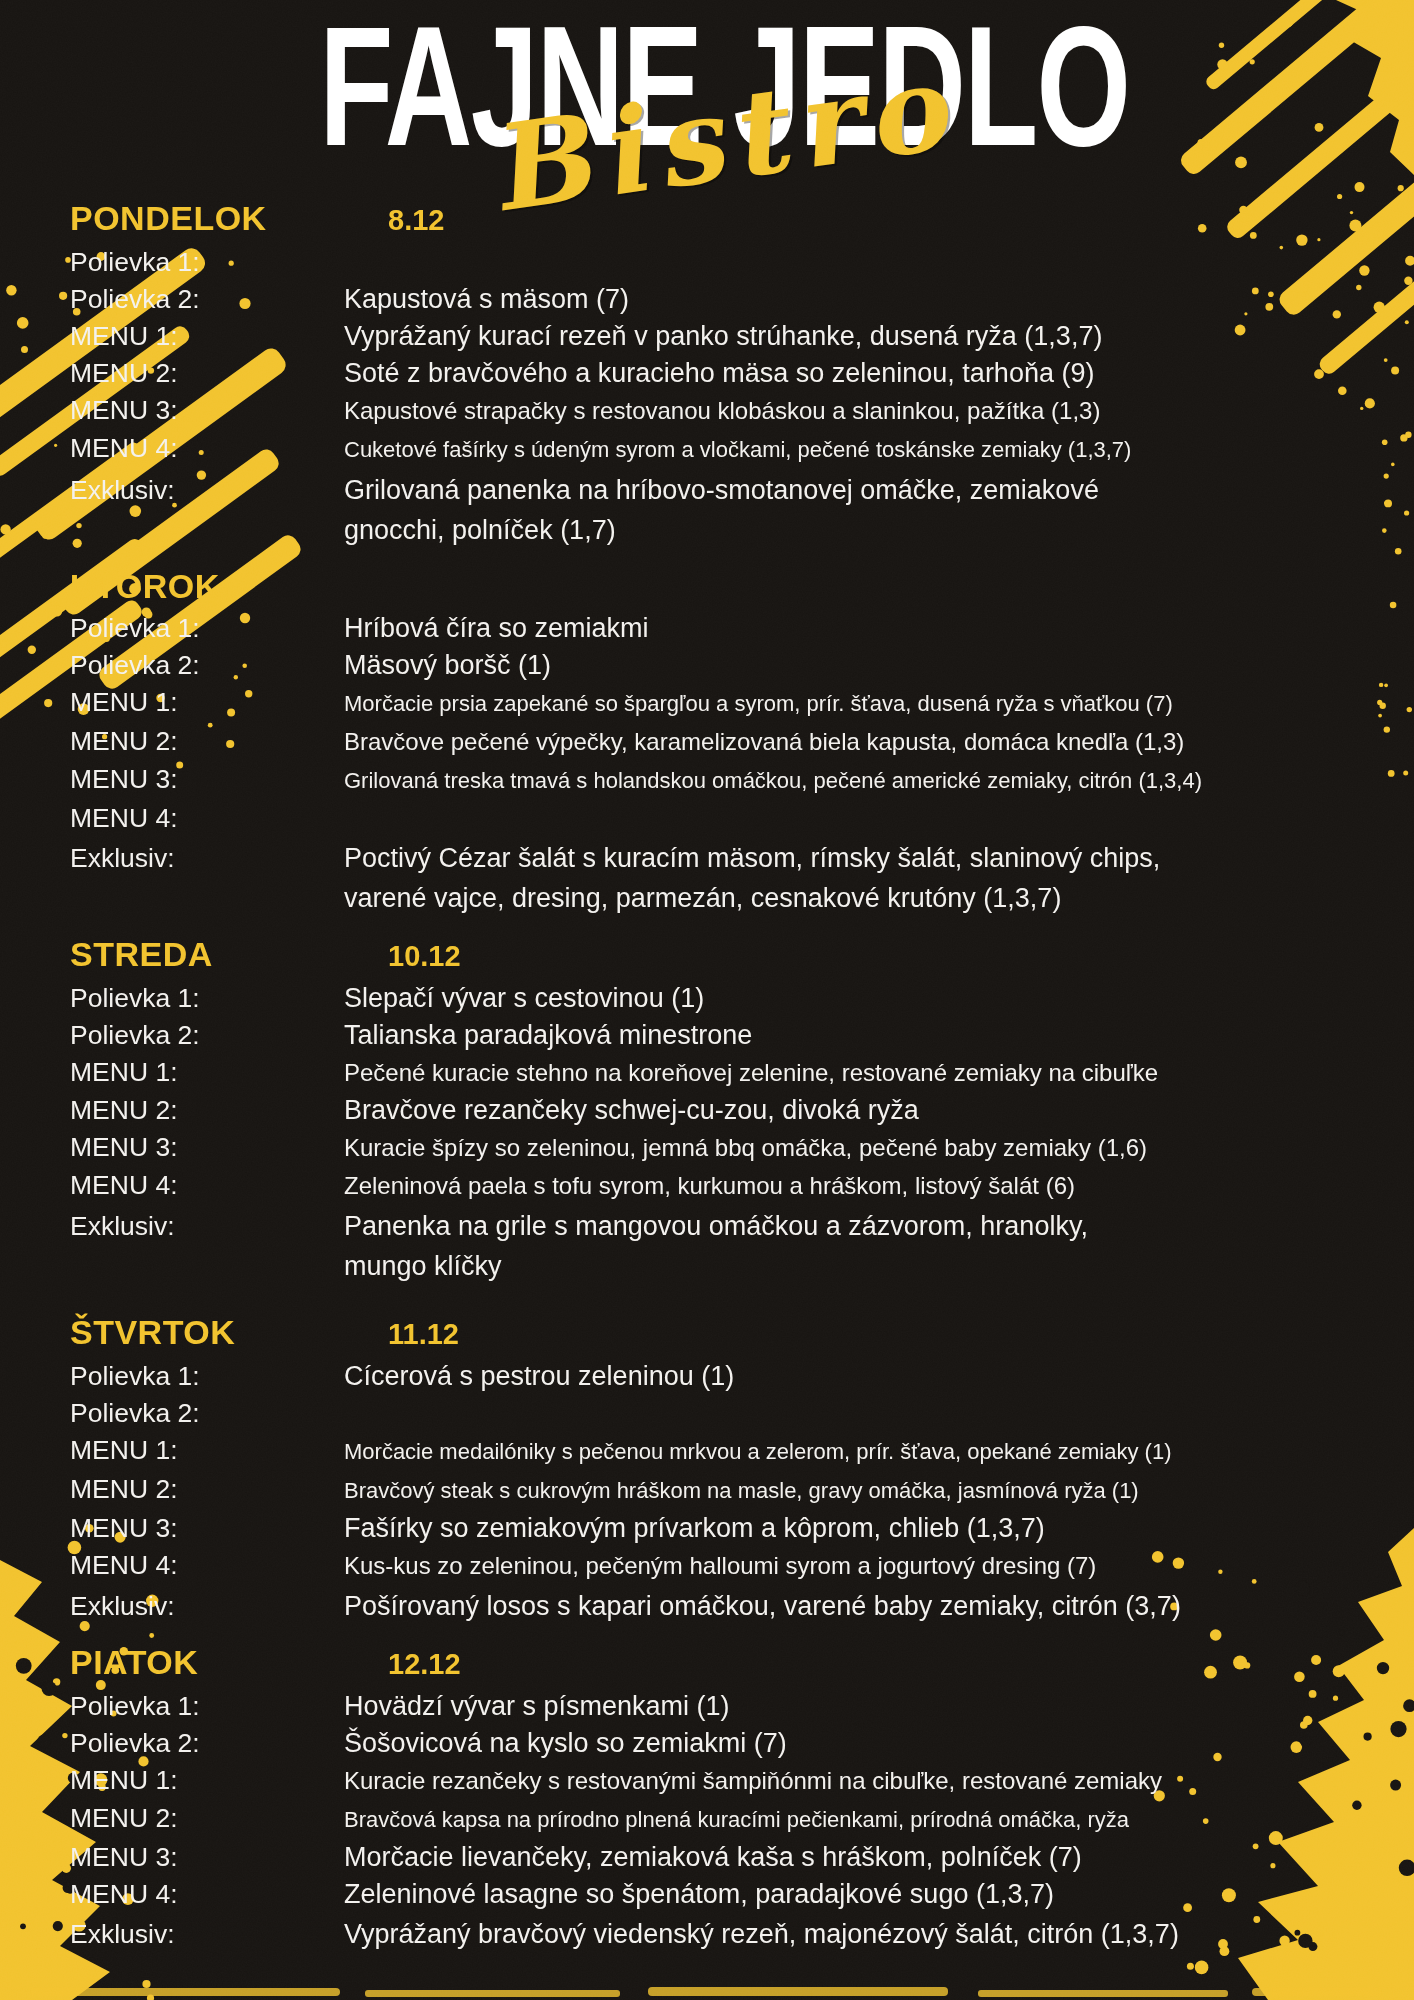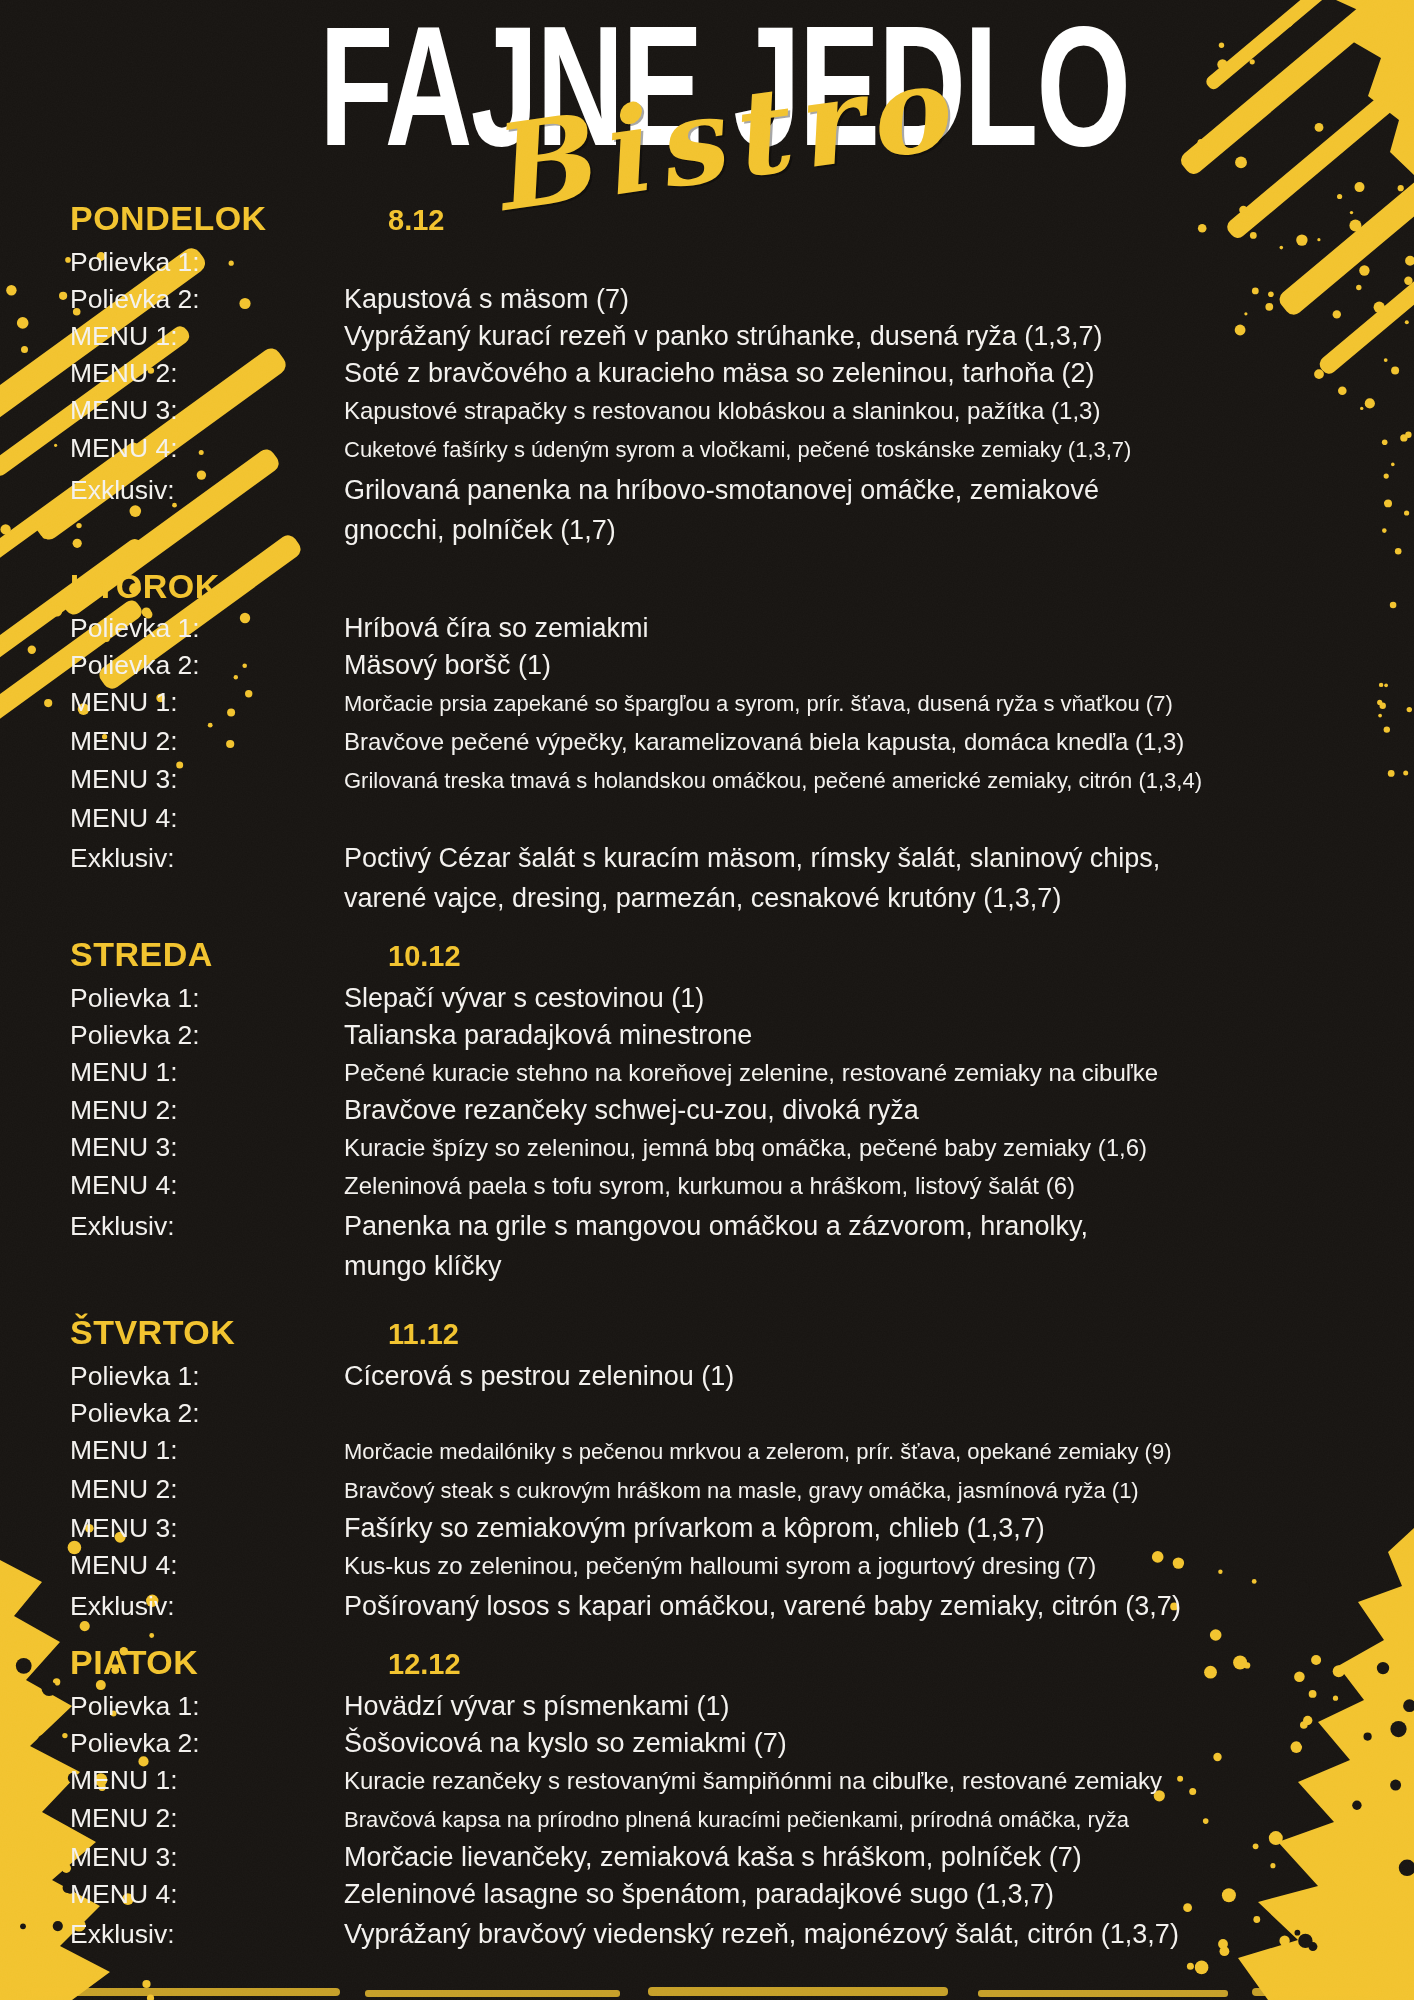--- a/index.html
+++ b/index.html
@@ -315,21 +315,21 @@
       <div class="row">
         <div class="lab">Polievka 2:</div>
         <div class="val">Kapustová s mäsom (7)</div>
       </div>
       <div class="row">
         <div class="lab">MENU 1:</div>
         <div class="val">Vyprážaný kurací rezeň v panko strúhanke, dusená ryža (1,3,7)</div>
       </div>
       <div class="row">
         <div class="lab">MENU 2:</div>
-        <div class="val">Soté z bravčového a kuracieho mäsa so zeleninou, tarhoňa (2)</div>
+        <div class="val">Soté z bravčového a kuracieho mäsa so zeleninou, tarhoňa (9)</div>
       </div>
       <div class="row">
         <div class="lab">MENU 3:</div>
         <div class="val sz-m">Kapustové strapačky s restovanou klobáskou a slaninkou, pažítka (1,3)</div>
       </div>
       <div class="row">
         <div class="lab">MENU 4:</div>
         <div class="val sz-s">Cuketové fašírky s údeným syrom a vločkami, pečené toskánske zemiaky (1,3,7)</div>
       </div>
       <div class="row">
@@ -413,21 +413,21 @@
       </div>
       <div class="row">
         <div class="lab">Polievka 1:</div>
         <div class="val">Cícerová s pestrou zeleninou (1)</div>
       </div>
       <div class="row">
         <div class="lab">Polievka 2:</div>
       </div>
       <div class="row">
         <div class="lab">MENU 1:</div>
-        <div class="val sz-s">Morčacie medailóniky s pečenou mrkvou a zelerom, prír. šťava, opekané zemiaky (9)</div>
+        <div class="val sz-s">Morčacie medailóniky s pečenou mrkvou a zelerom, prír. šťava, opekané zemiaky (1)</div>
       </div>
       <div class="row">
         <div class="lab">MENU 2:</div>
         <div class="val sz-s">Bravčový steak s cukrovým hráškom na masle, gravy omáčka, jasmínová ryža (1)</div>
       </div>
       <div class="row">
         <div class="lab">MENU 3:</div>
         <div class="val">Fašírky so zemiakovým prívarkom a kôprom, chlieb (1,3,7)</div>
       </div>
       <div class="row">

